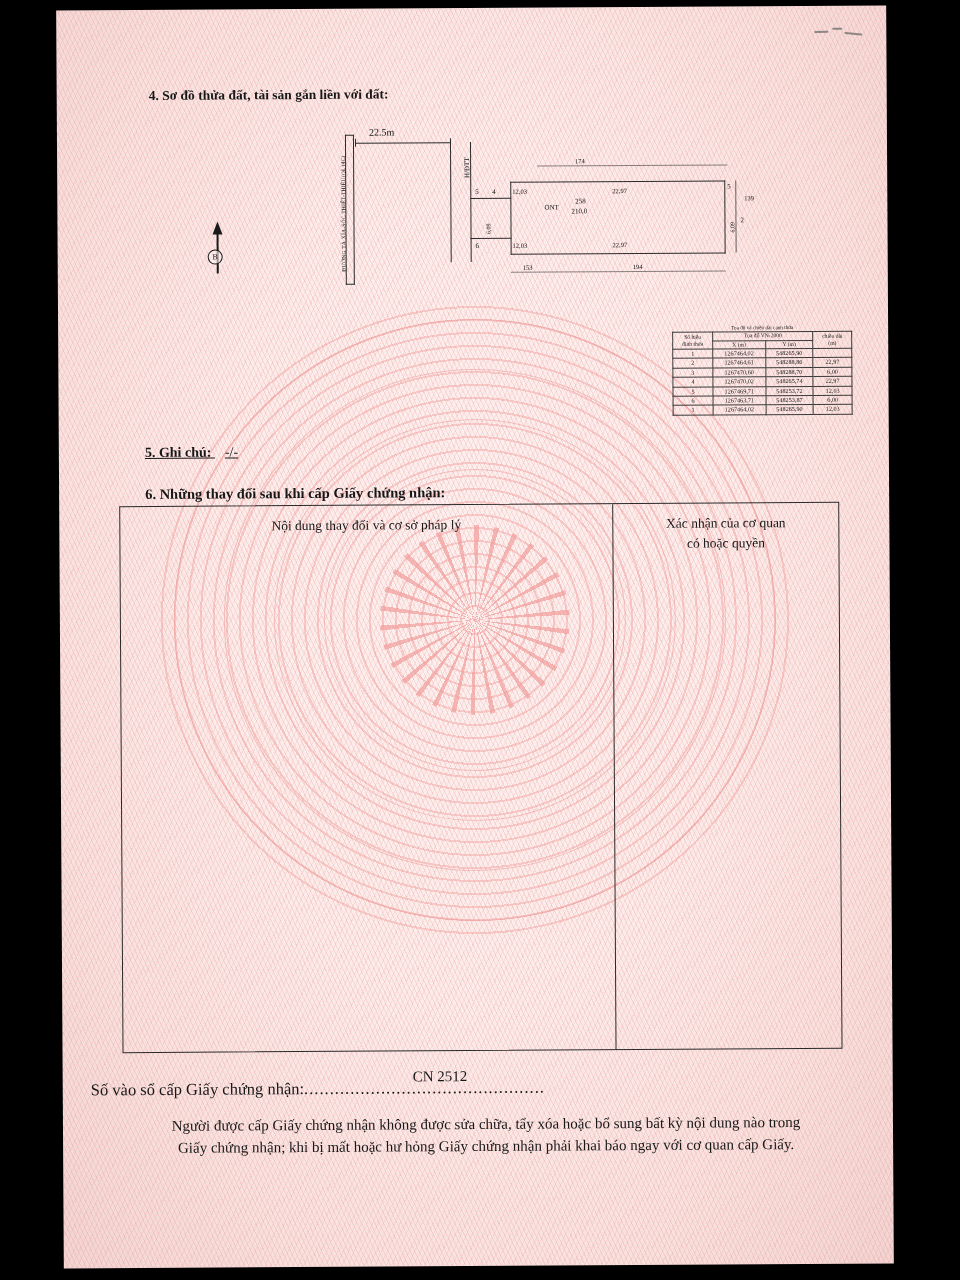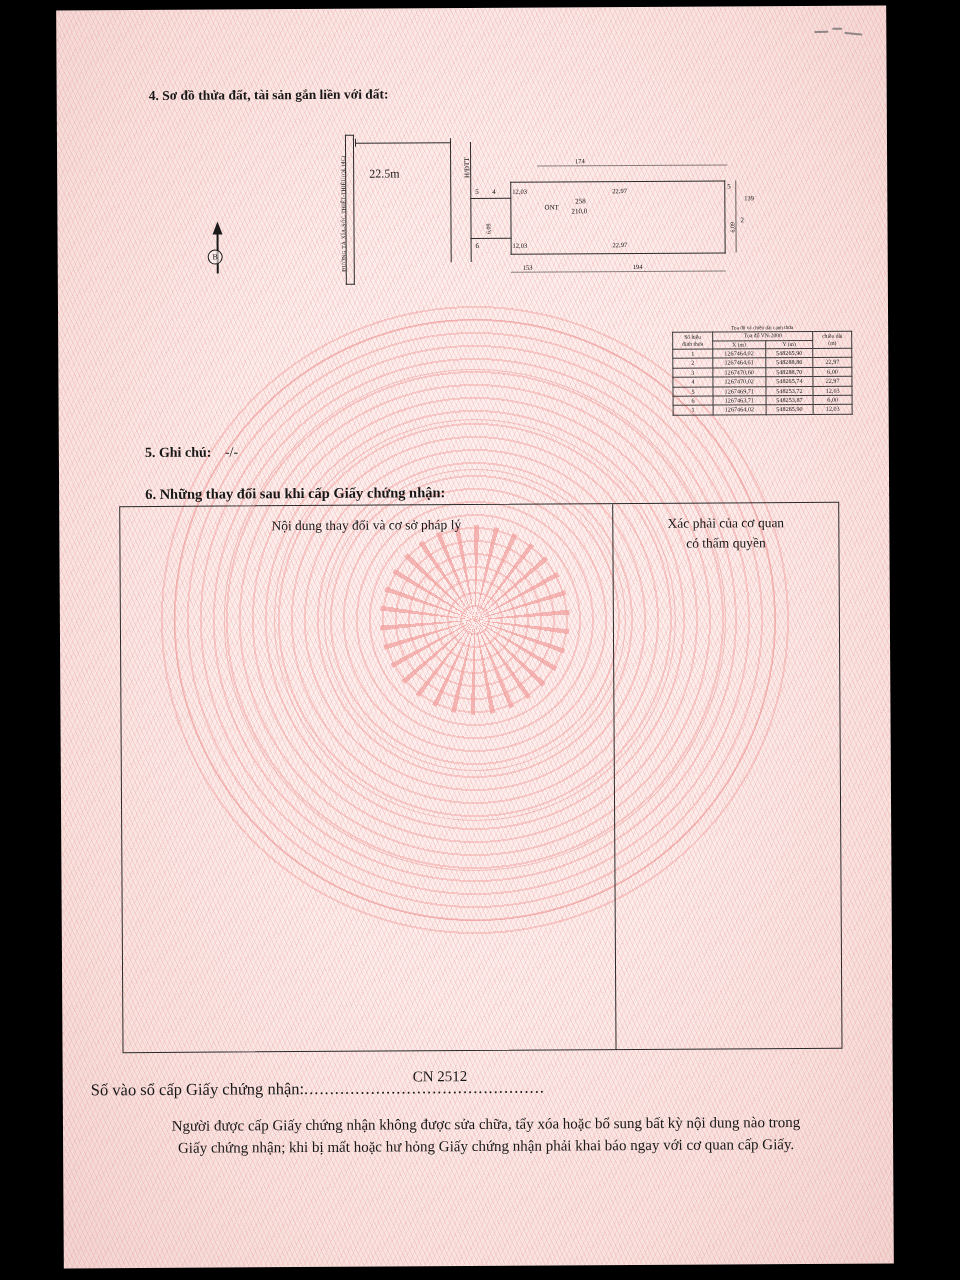--- a/index.html
+++ b/index.html
@@ -65,21 +65,21 @@
   .compass .bcirc{position:absolute;left:4px;top:28px;width:13px;height:13px;border:1px solid #1a1a1a;border-radius:50%;
      font-size:8px;text-align:center;line-height:13px;background:rgba(253,240,239,.6);}
 
   
   .coordtbl{position:absolute;left:614px;top:318px;width:180px;border-collapse:collapse;font-size:6.2px;}
   .coordtbl caption{font-size:5.2px;padding-bottom:1px;}
   .coordtbl td,.coordtbl th{border:.6px solid #3a3a3a;padding:0px 2px;text-align:center;font-weight:normal;line-height:1.35;}
   .coordtbl .hdr{font-size:5.6px;}
 
   
-  .sec5{position:absolute;left:86px;top:435px;font-size:14px;font-weight:bold;}
+  .sec5{position:absolute;left:86px;top:435px;font-size:14px;font-weight:bold;text-decoration:underline;}
   .sec5 .val{font-weight:normal;margin-left:10px;}
   .sec6{position:absolute;left:86px;top:476px;font-size:14.5px;font-weight:bold;}
 
   .bigtable{position:absolute;left:60px;top:496px;width:718px;height:545px;border:1.3px solid #2a2a2a;display:flex;}
   .bigtable .colL{flex:0 0 492px;border-right:1.3px solid #2a2a2a;position:relative;}
   .bigtable .colR{flex:1;position:relative;}
   .bigtable .head{position:absolute;left:0;right:0;top:10px;text-align:center;font-size:13.5px;line-height:1.5;}
 
   
   .ftline{position:absolute;left:28px;top:1070px;width:760px;font-size:16.5px;}
@@ -114,21 +114,21 @@
       <div class="sec4">4. Sơ đồ thửa đất, tài sản gắn liền với đất:</div>
 
       <div class="sketch">
 
         <div class="vline" style="left:88px;top:8px;width:1px;height:150px;"></div>
         <div class="vline" style="left:96px;top:8px;width:1px;height:150px;"></div>
         <div class="hline" style="left:88px;top:8px;width:9px;height:1px;"></div>
         <div class="hline" style="left:88px;top:157px;width:9px;height:1px;"></div>
         <div class="lbl rot90" style="left:83px;top:145px;font-size:5.6px;letter-spacing:.2px;">ĐƯỜNG TẢ XÍA-SỐC THIẾT-THIỀU(QL14C)</div>
 
-        <div class="lbl" style="left:112px;top:0px;font-size:12px;margin-top:40px;">22.5m</div>
+        <div class="lbl" style="left:112px;top:0px;font-size:10px;">22.5m</div>
         <div class="hline" style="left:98px;top:16px;width:96px;height:1px;"></div>
         <div class="vline" style="left:98px;top:12px;width:1px;height:8px;"></div>
         <div class="vline" style="left:193px;top:12px;width:1px;height:8px;"></div>
 
         <div class="vline" style="left:193px;top:16px;width:1px;height:120px;"></div>
         <div class="vline" style="left:213px;top:16px;width:1px;height:120px;"></div>
         <div class="lbl rot90" style="left:206px;top:52px;font-size:7px;">H/ĐTT</div>
 
         <div class="hline" style="left:213px;top:72px;width:40px;height:1px;"></div>
         <div class="hline" style="left:213px;top:112px;width:40px;height:1px;"></div>
@@ -240,22 +240,22 @@
       </div>
 
       <div class="sec6">6. Những thay đổi sau khi cấp Giấy chứng nhận:</div>
 
       <div class="bigtable">
         <div class="colL">
           <div class="head">Nội dung thay đổi và cơ sở pháp lý</div>
         </div>
         <div class="colR">
           <div class="head">
-            <span>Xác phải của cơ quan</span><br>
-            <span>có thẩm quyền</span>
+            <span>Xác nhận của cơ quan</span><br>
+            <span>có hoặc quyền</span>
           </div>
         </div>
       </div>
 
       <div class="ftline">
         <span>Số vào sổ cấp Giấy chứng nhận:</span><span class="dots">...............................................</span>
       </div>
       <div class="cn">CN 2512</div>
 
       <div class="note">

